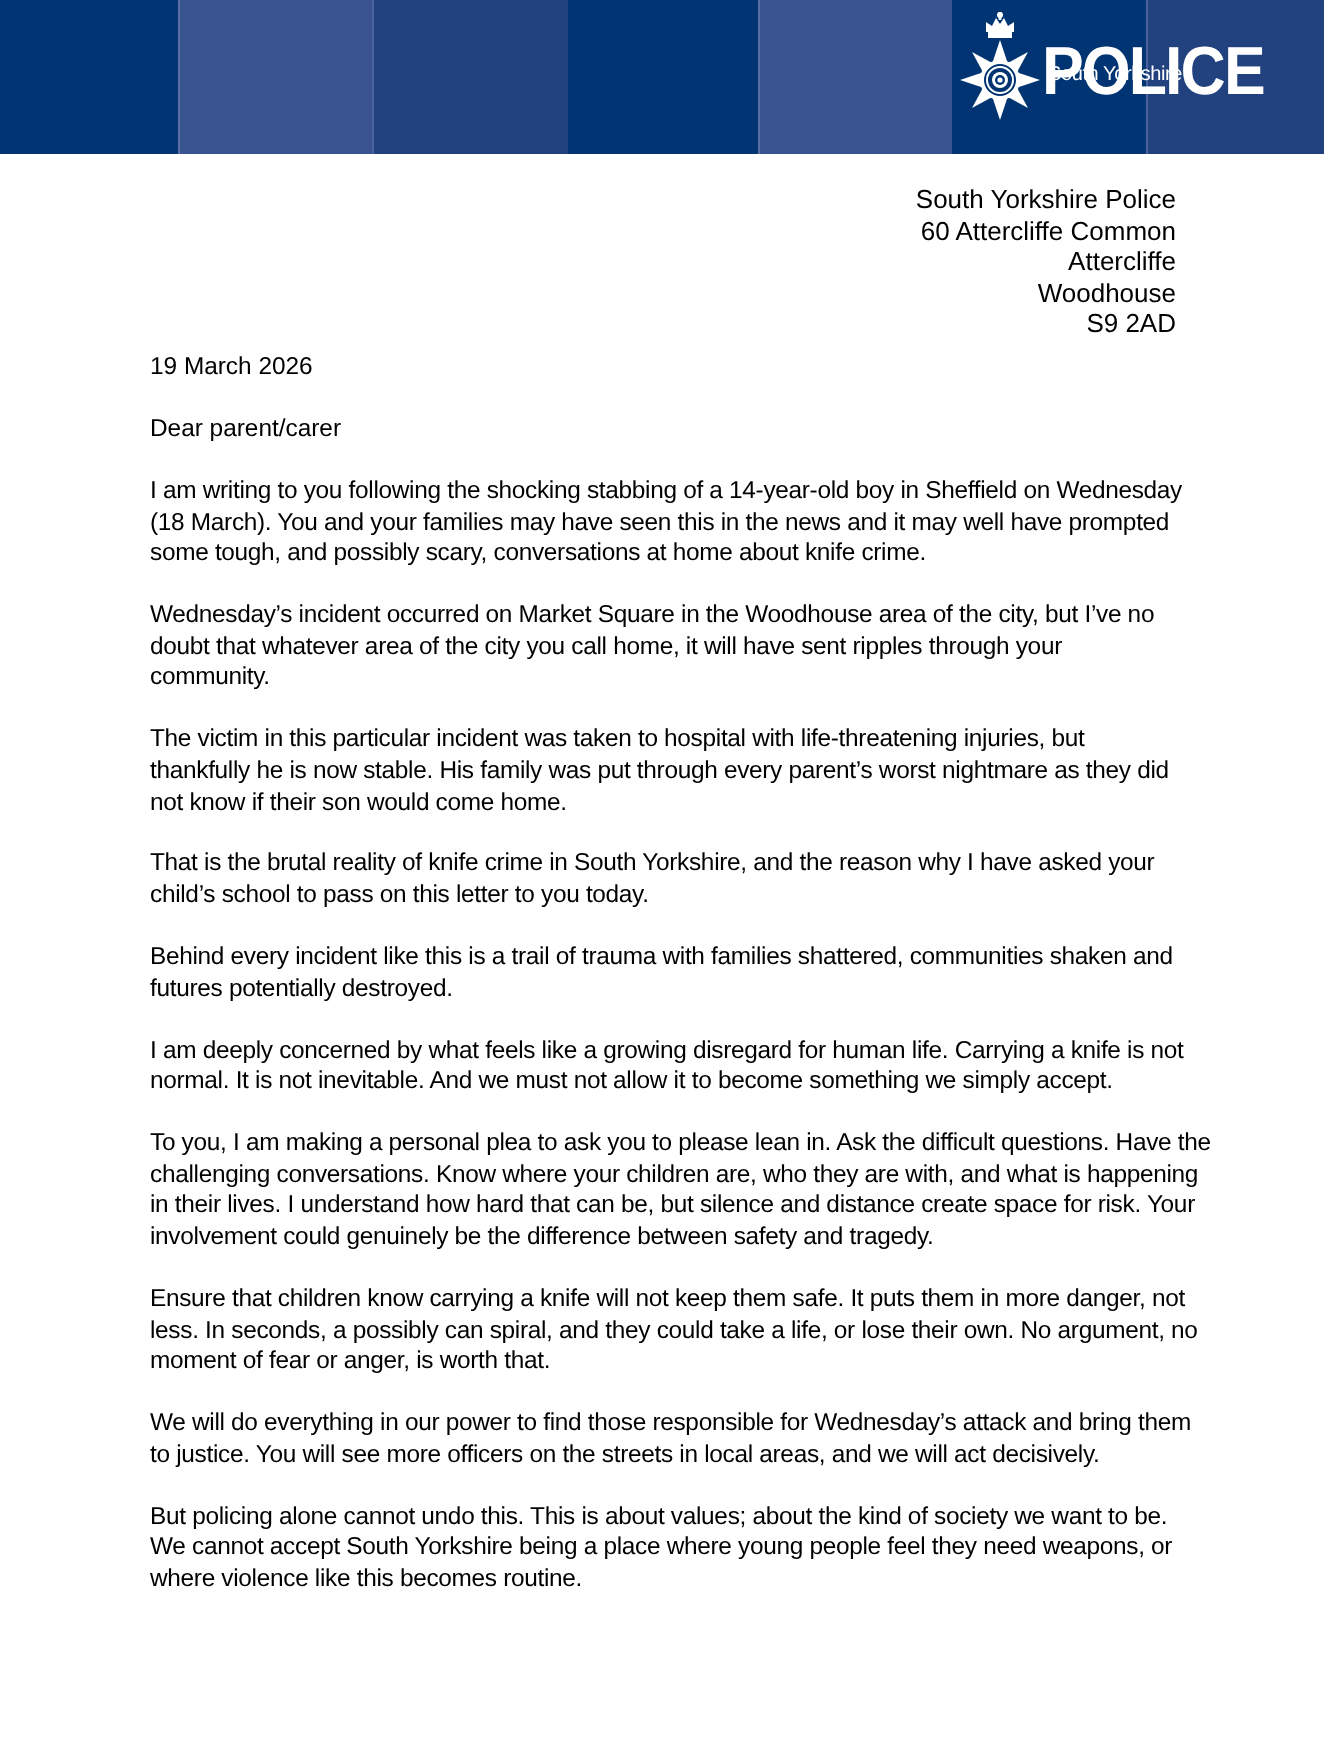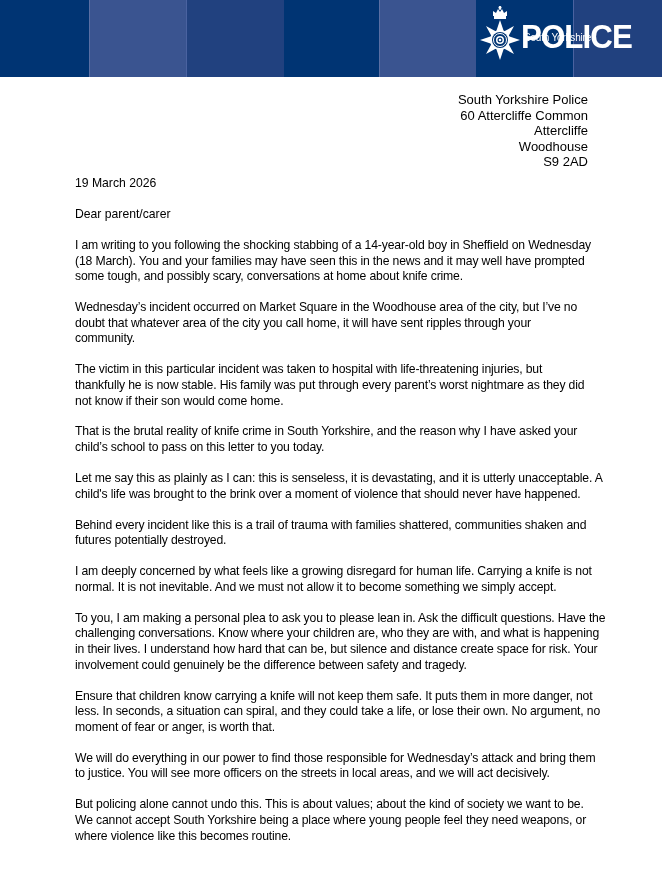--- a/index.html
+++ b/index.html
@@ -126,40 +126,36 @@
       <div class="para">
         <div class="line">The victim in this particular incident was taken to hospital with life-threatening injuries, but</div>
         <div class="line">thankfully he is now stable. His family was put through every parent’s worst nightmare as they did</div>
         <div class="line">not know if their son would come home.</div>
       </div>
       <div class="para">
         <div class="line">That is the brutal reality of knife crime in South Yorkshire, and the reason why I have asked your</div>
         <div class="line">child’s school to pass on this letter to you today.</div>
       </div>
       <div class="para">
-        <div class="line">Let me say this as plainly as I can: this is senseless, it is devastating, and it is utterly unacceptable. A</div>
-        <div class="line">child's life was brought to the brink over a moment of violence that should never have happened.</div>
-      </div>
-      <div class="para">
         <div class="line">Behind every incident like this is a trail of trauma with families shattered, communities shaken and</div>
         <div class="line">futures potentially destroyed.</div>
       </div>
       <div class="para">
         <div class="line">I am deeply concerned by what feels like a growing disregard for human life. Carrying a knife is not</div>
         <div class="line">normal. It is not inevitable. And we must not allow it to become something we simply accept.</div>
       </div>
       <div class="para">
         <div class="line">To you, I am making a personal plea to ask you to please lean in. Ask the difficult questions. Have the</div>
         <div class="line">challenging conversations. Know where your children are, who they are with, and what is happening</div>
         <div class="line">in their lives. I understand how hard that can be, but silence and distance create space for risk. Your</div>
         <div class="line">involvement could genuinely be the difference between safety and tragedy.</div>
       </div>
       <div class="para">
         <div class="line">Ensure that children know carrying a knife will not keep them safe. It puts them in more danger, not</div>
-        <div class="line">less. In seconds, a situation can spiral, and they could take a life, or lose their own. No argument, no</div>
+        <div class="line">less. In seconds, a possibly can spiral, and they could take a life, or lose their own. No argument, no</div>
         <div class="line">moment of fear or anger, is worth that.</div>
       </div>
       <div class="para">
         <div class="line">We will do everything in our power to find those responsible for Wednesday’s attack and bring them</div>
         <div class="line">to justice. You will see more officers on the streets in local areas, and we will act decisively.</div>
       </div>
       <div class="para">
         <div class="line">But policing alone cannot undo this. This is about values; about the kind of society we want to be.</div>
         <div class="line">We cannot accept South Yorkshire being a place where young people feel they need weapons, or</div>
         <div class="line">where violence like this becomes routine.</div>

